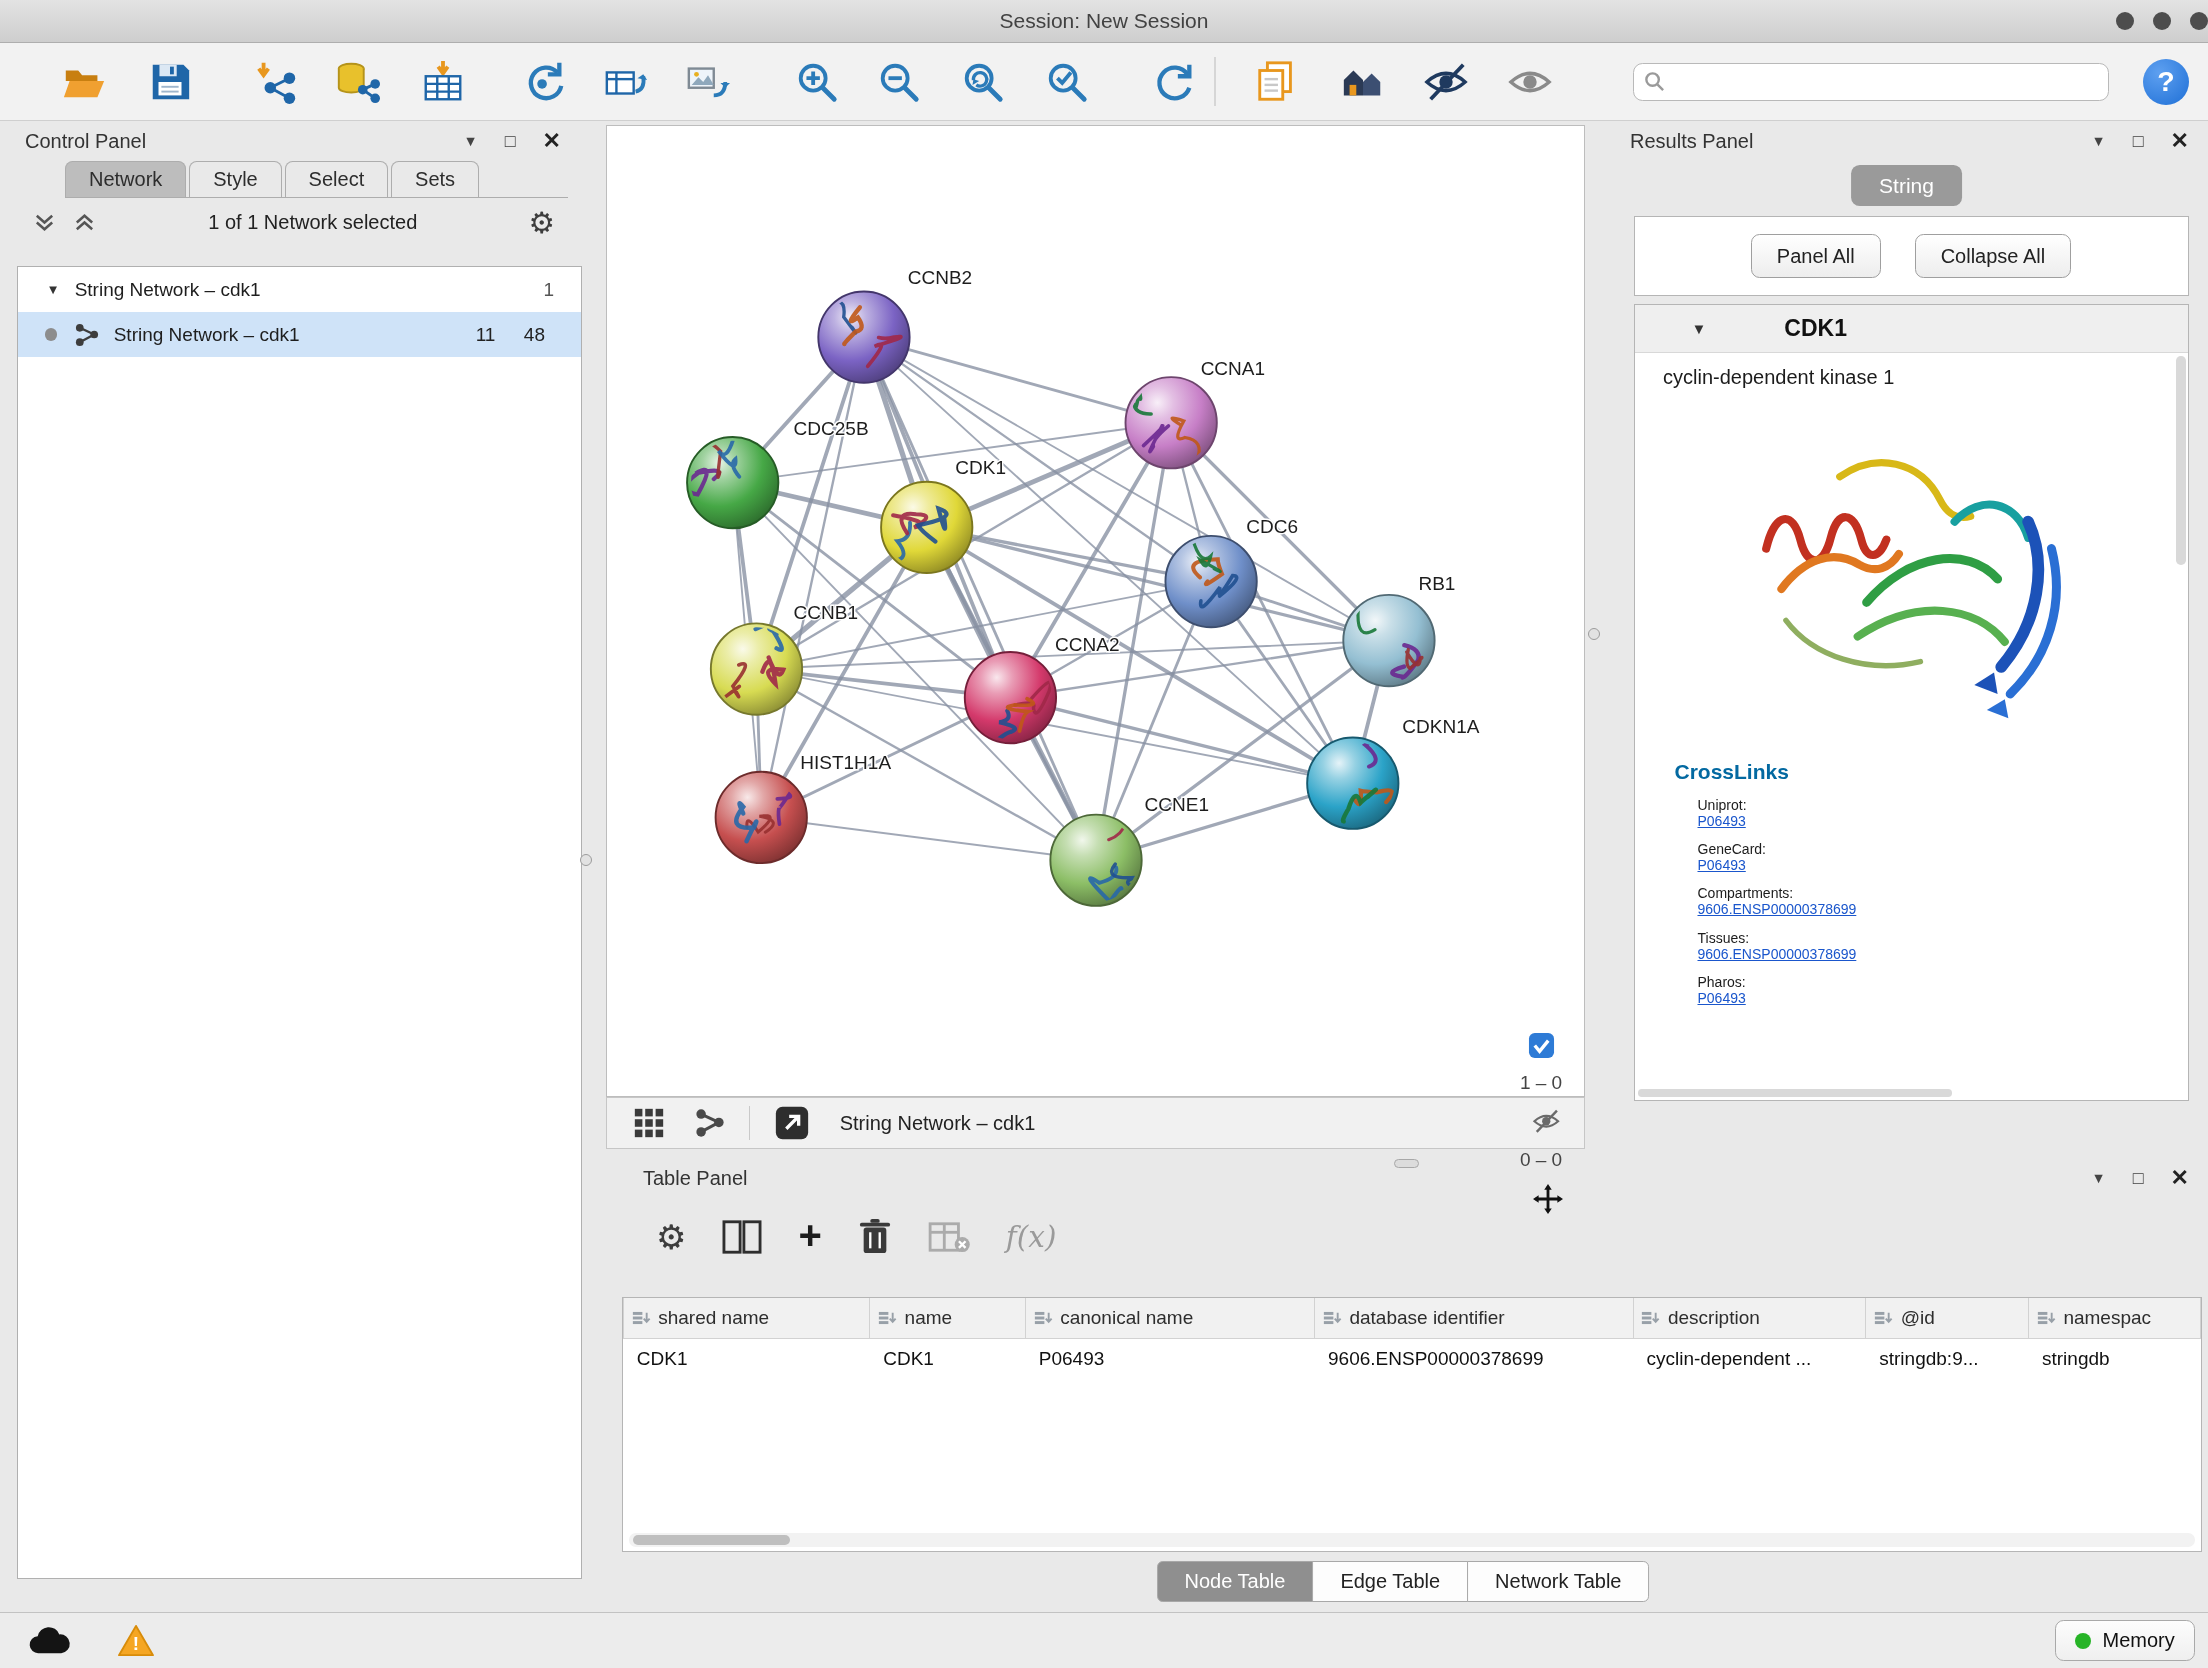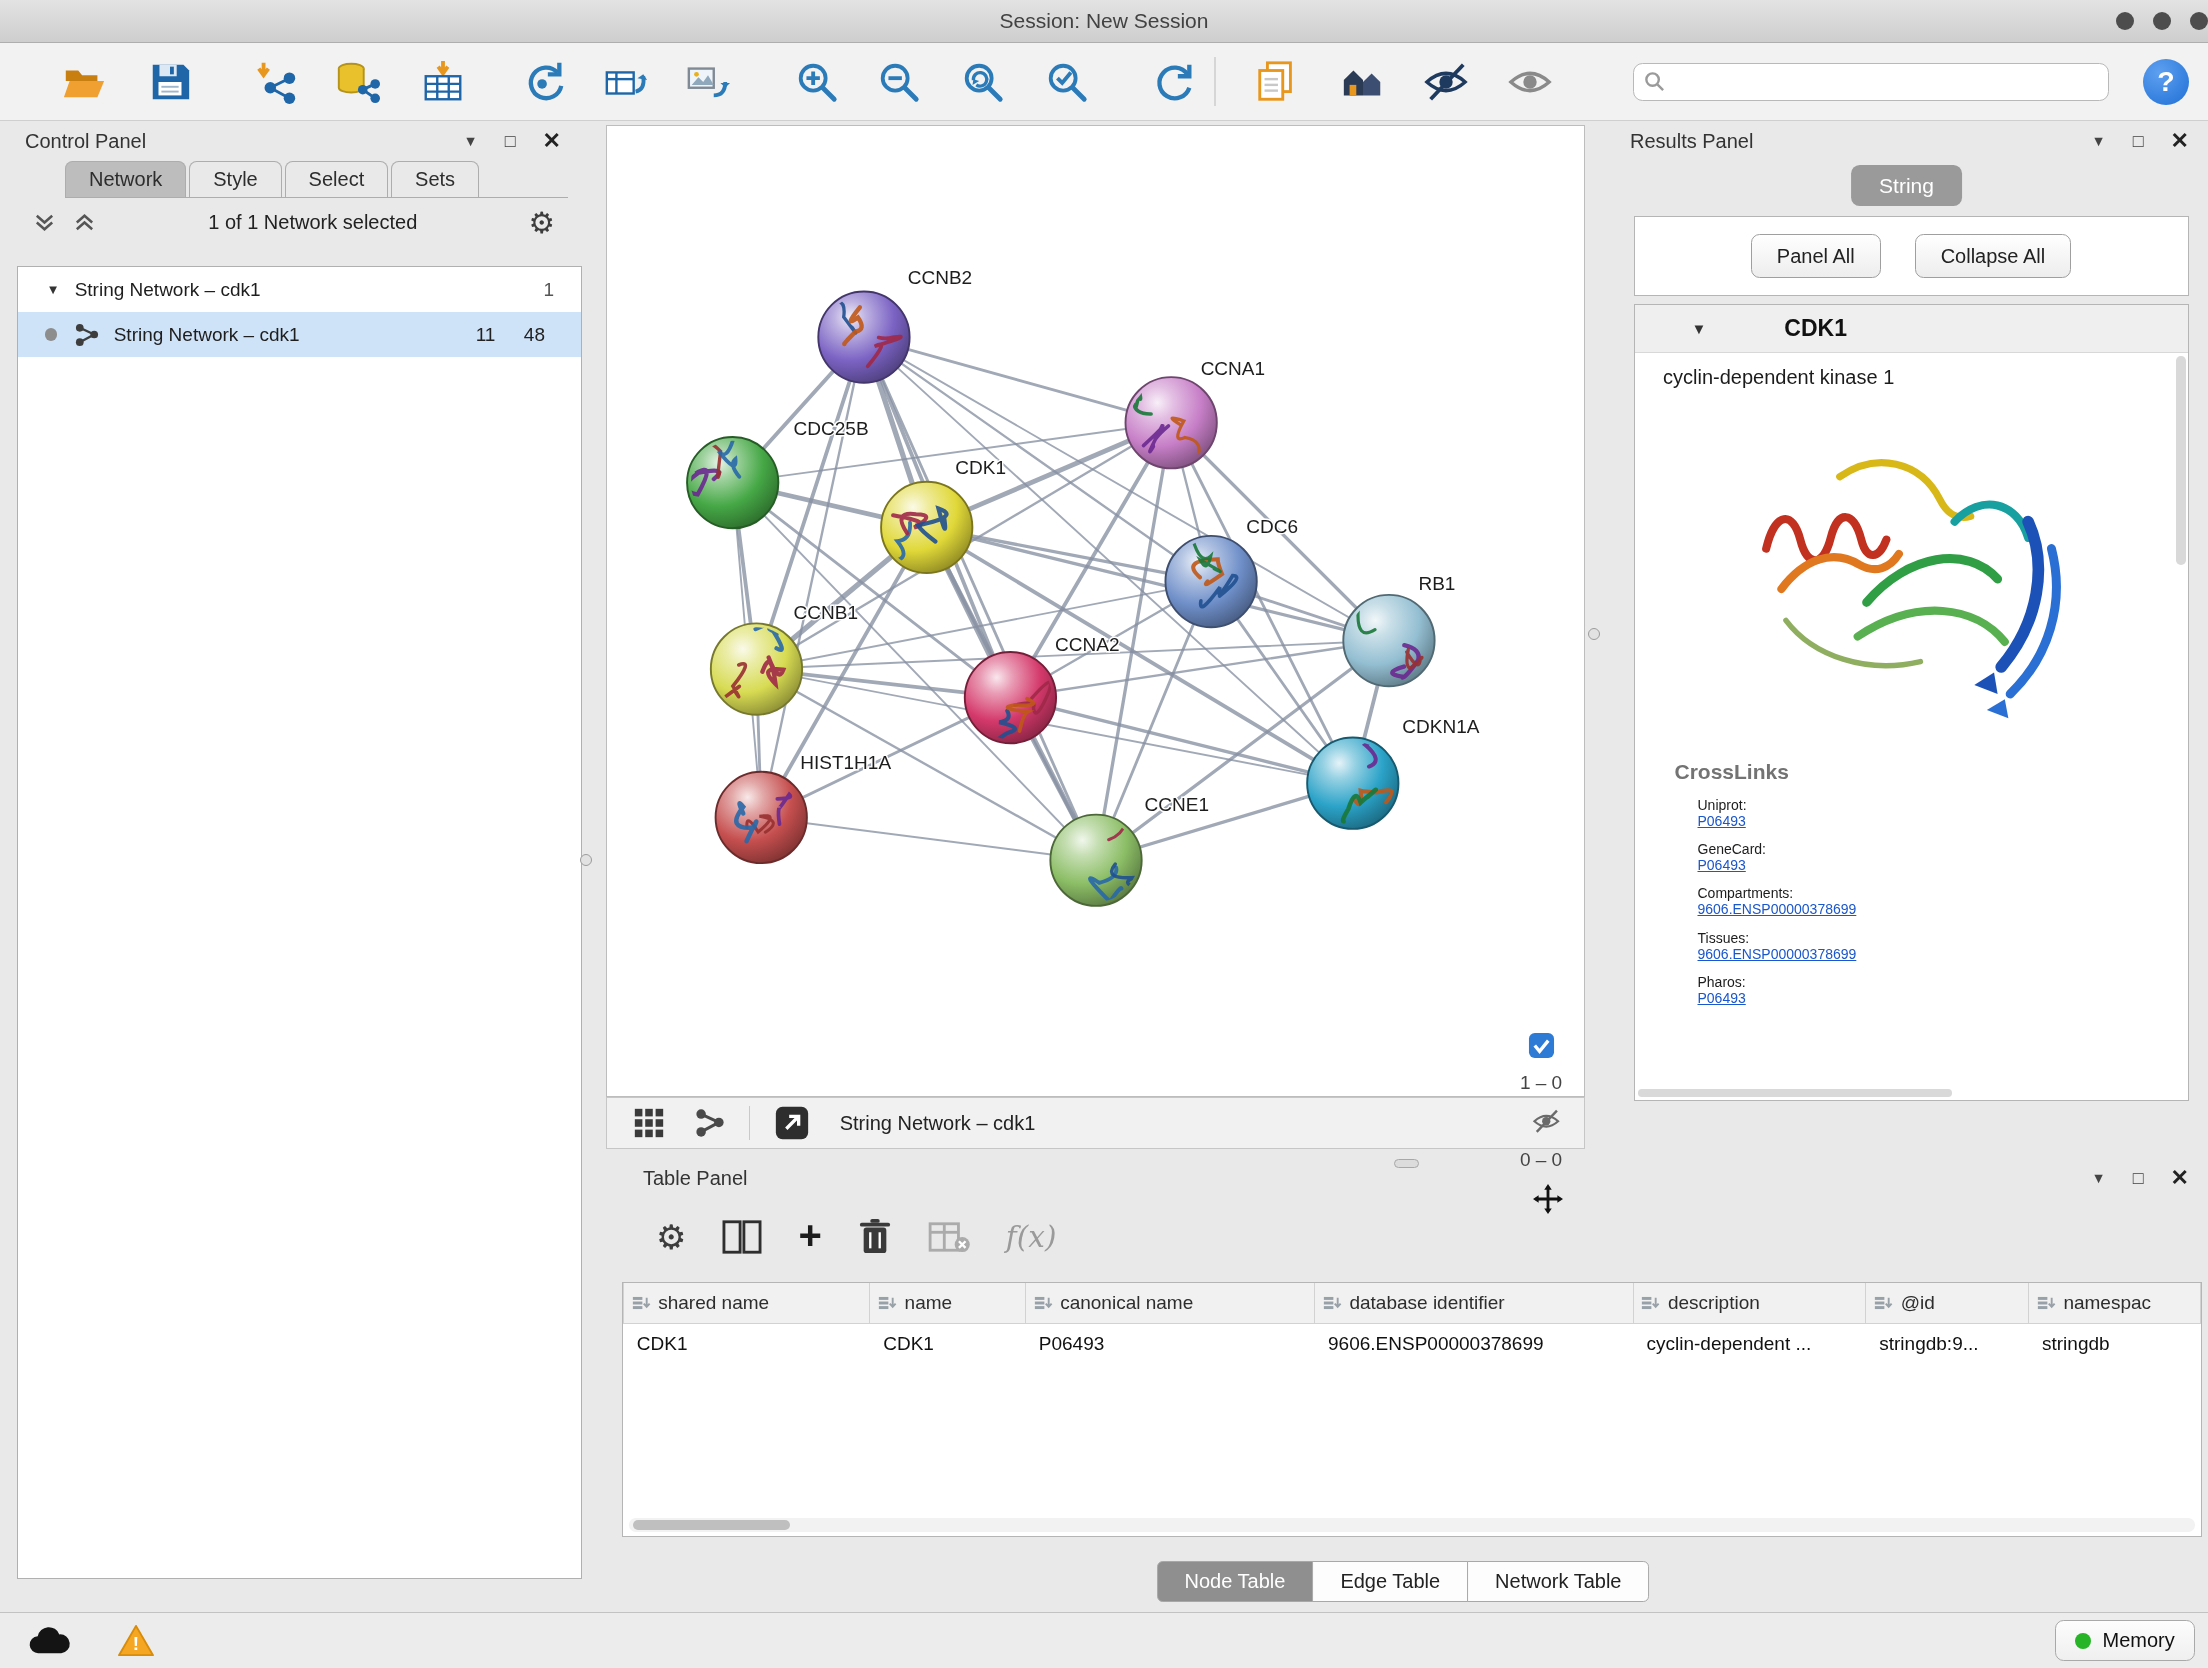--- a/index.html
+++ b/index.html
@@ -71,34 +71,34 @@
   .rp-buttons{position:absolute;top:95px;left:28.5px;width:555px;height:80px;border:1px solid #b5b5b5;background:#fff;
     display:flex;align-items:center;justify-content:center;gap:34px;}
   .rp-btn{font-size:20px;padding:9.5px 25px;border:1px solid #9f9f9f;border-radius:8.6px;
     background:linear-gradient(#ffffff,#ededed);color:#222;font-family:"Liberation Sans",sans-serif;}
   .rp-content{position:absolute;top:183px;left:28.5px;width:555px;height:797px;border:1px solid #b5b5b5;background:#fff;overflow:hidden;}
   .rp-gene-header{height:48px;display:flex;align-items:center;background:#efefef;border-bottom:1px solid #d8d8d8;}
   .rp-gene-header .caret{font-size:15px;color:#333;margin-left:57px;}
   .rp-gene-header .sym{font-size:23px;font-weight:bold;color:#111;margin-left:78px;}
   .rp-desc{padding:13.3px 0 0 28.5px;font-size:20px;color:#1c1c1c;}
   .rp-protein{display:block;margin:25px auto 0 auto;}
-  .rp-xl-head{padding:32px 0 0 40px;font-size:21px;font-weight:bold;color:#737373;}
+  .rp-xl-head{padding:32px 0 0 40px;font-size:21px;font-weight:bold;color:#0369a1;}
   .link-row{display:flex;padding:12.4px 0 0 63px;font-size:14px;flex-direction:column;}
   .link-row .lbl{width:179px;color:#1c1c1c;}
   .link-row a{color:#1a56cc;text-decoration:underline;}
   .rp-vscroll{position:absolute;right:1.9px;top:51px;width:9.5px;height:209px;background:#d9d9d9;border-radius:4.8px;}
   .rp-hscroll{position:absolute;left:3.8px;bottom:2.9px;height:8.6px;width:314px;background:#d9d9d9;border-radius:3.8px;}
 
   
   .table-panel{position:absolute;left:599px;top:1158px;width:1609px;height:455px;}
   .tp-header{height:40px;display:flex;align-items:center;padding:0 19px 0 44px;font-size:20px;color:#333;}
   .tp-toolbar{position:absolute;left:57px;top:48px;height:61px;display:flex;align-items:center;gap:36px;}
   .plus-glyph{font-size:40px;font-weight:bold;color:#1c1c1c;line-height:1;margin-top:-3.8px;}
   .fx{font-family:"DejaVu Serif",serif;font-style:italic;font-size:29.5px;color:#9a9a9a;}
-  .tp-box{position:absolute;left:23px;top:124px;width:1580px;height:255px;background:#fff;border:1px solid #b5b5b5;overflow:hidden;}
+  .tp-box{position:absolute;left:23px;top:139px;width:1580px;height:255px;background:#fff;border:1px solid #b5b5b5;overflow:hidden;}
   table.ntable{border-collapse:collapse;font-size:19px;table-layout:fixed;}
   table.ntable th{height:40px;background:#f1f1f1;border:1px solid #d2d2d2;border-top:none;
     font-weight:normal;text-align:left;padding:0 7.6px;white-space:nowrap;overflow:hidden;}
   table.ntable th .th-inner{display:flex;align-items:center;gap:7.6px;}
   table.ntable td{height:42px;padding:0 13.3px;white-space:nowrap;overflow:hidden;color:#111;}
   .h-scroll{position:absolute;left:5.7px;bottom:3.8px;right:5.7px;height:14.3px;background:#f2f2f2;border-radius:6.7px;}
   .h-scroll .thumb{position:absolute;left:4.8px;top:1.9px;width:157px;height:10.5px;background:#bfbfbf;border-radius:5.7px;}
   .tp-tabs{position:absolute;bottom:11.4px;left:50%;transform:translateX(-50%);display:flex;}
   .tp-tab{height:41px;padding:0 27px;display:flex;align-items:center;font-size:20px;
     border:1px solid #a8a8a8;background:#fdfdfd;margin-left:-1px;color:#222;}

